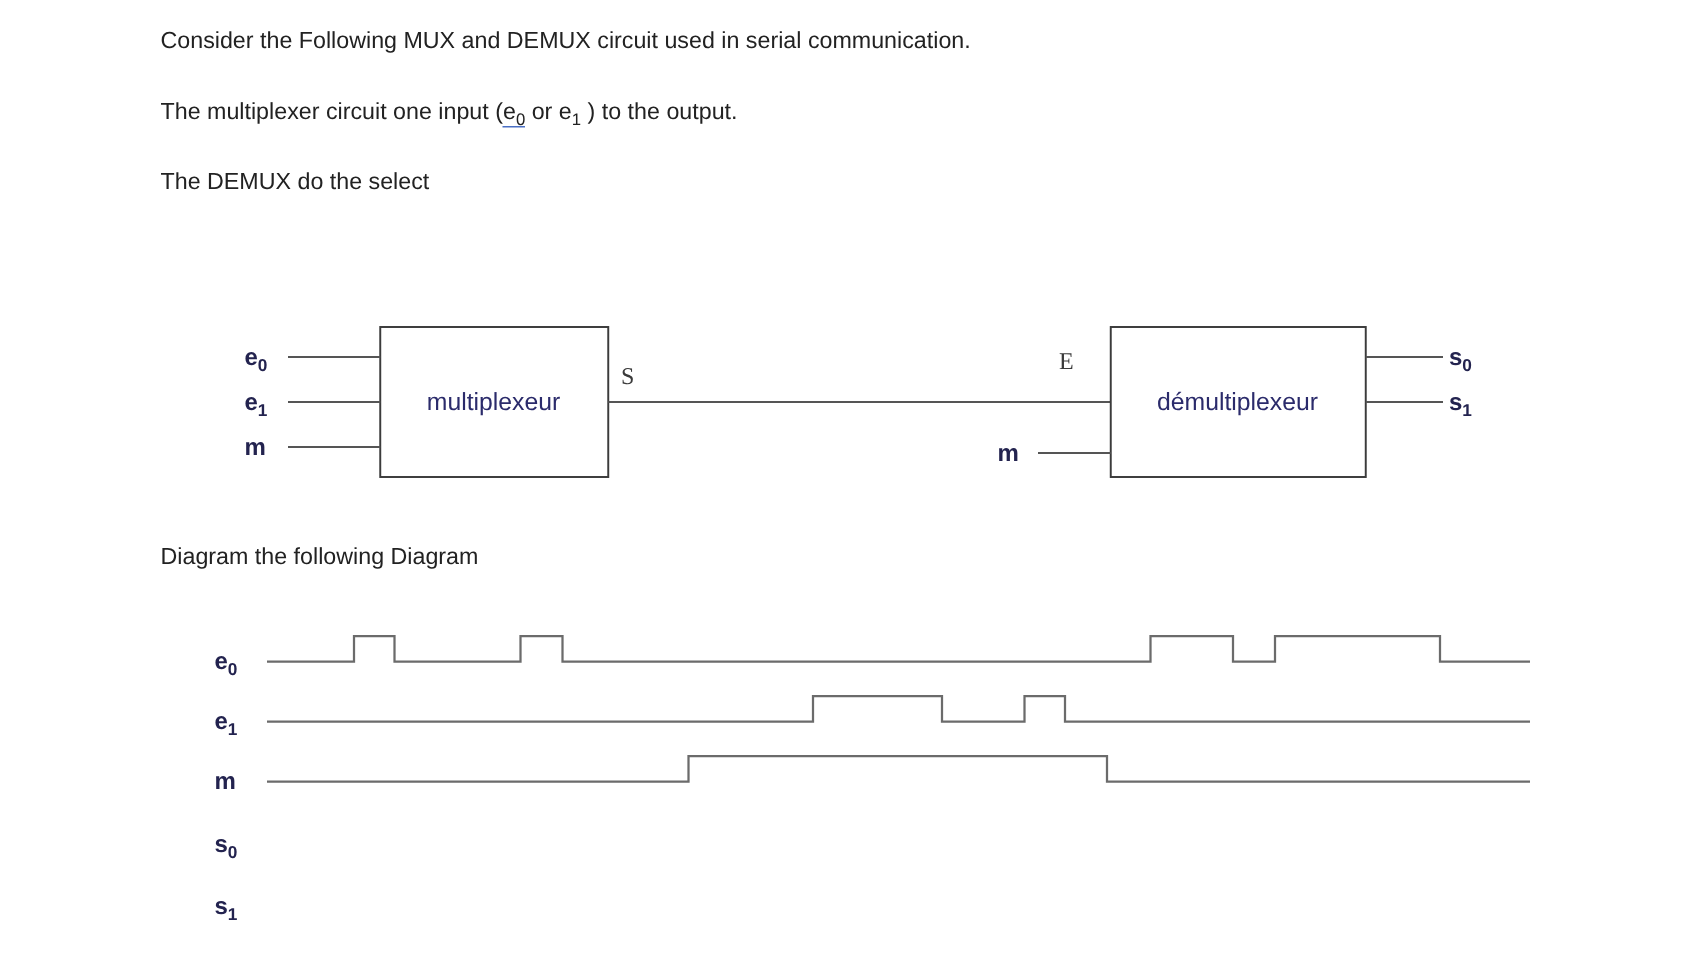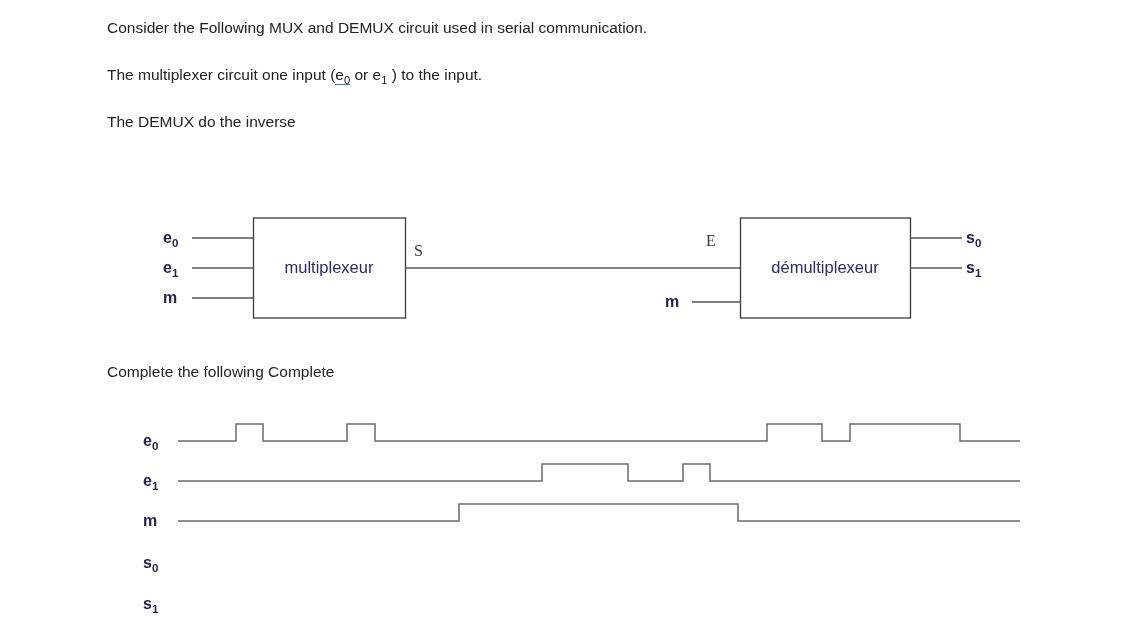--- a/index.html
+++ b/index.html
@@ -89,25 +89,25 @@
   .wave-sub {
     font-size: 11.5px;
     font-weight: bold;
   }
 </style>
 </head>
 <body>
 
 <div class="prose" id="line-1">Consider the Following MUX and DEMUX circuit used in serial communication.</div>
 
-<div class="prose" id="line-2"><span>The multiplexer circuit one input (</span><span class="ul-blue"><span>e</span><span class="sub">0</span></span><span> or </span><span><span>e</span><span class="sub">1</span></span><span> ) to the input.</span></div>
+<div class="prose" id="line-2"><span>The multiplexer circuit one input (</span><span class="ul-blue"><span>e</span><span class="sub">0</span></span><span> or </span><span><span>e</span><span class="sub">1</span></span><span> ) to the output.</span></div>
 
-<div class="prose" id="line-3">The DEMUX do the inverse</div>
+<div class="prose" id="line-3">The DEMUX do the select</div>
 
-<div class="prose" id="line-4">Complete the following Complete</div>
+<div class="prose" id="line-4">Diagram the following Diagram</div>
 
 <div id="circuit">
   <svg width="1129" height="150" id="circuit-svg">
       <rect x="253.5" y="28" width="152" height="100" fill="none" stroke="#3b3b3b" stroke-width="1.3"></rect>
       <text x="329" y="83" class="blk-label" text-anchor="middle">multiplexeur</text>
       <line x1="192" y1="48" x2="253.5" y2="48" stroke="#555555" stroke-width="1.3"></line>
       <text x="163" y="53" class="pin-label"><tspan>e</tspan><tspan dy="4" class="pin-sub">0</tspan></text>
       <line x1="192" y1="78" x2="253.5" y2="78" stroke="#555555" stroke-width="1.3"></line>
       <text x="163" y="83" class="pin-label"><tspan>e</tspan><tspan dy="4" class="pin-sub">1</tspan></text>
       <line x1="192" y1="108" x2="253.5" y2="108" stroke="#555555" stroke-width="1.3"></line>

